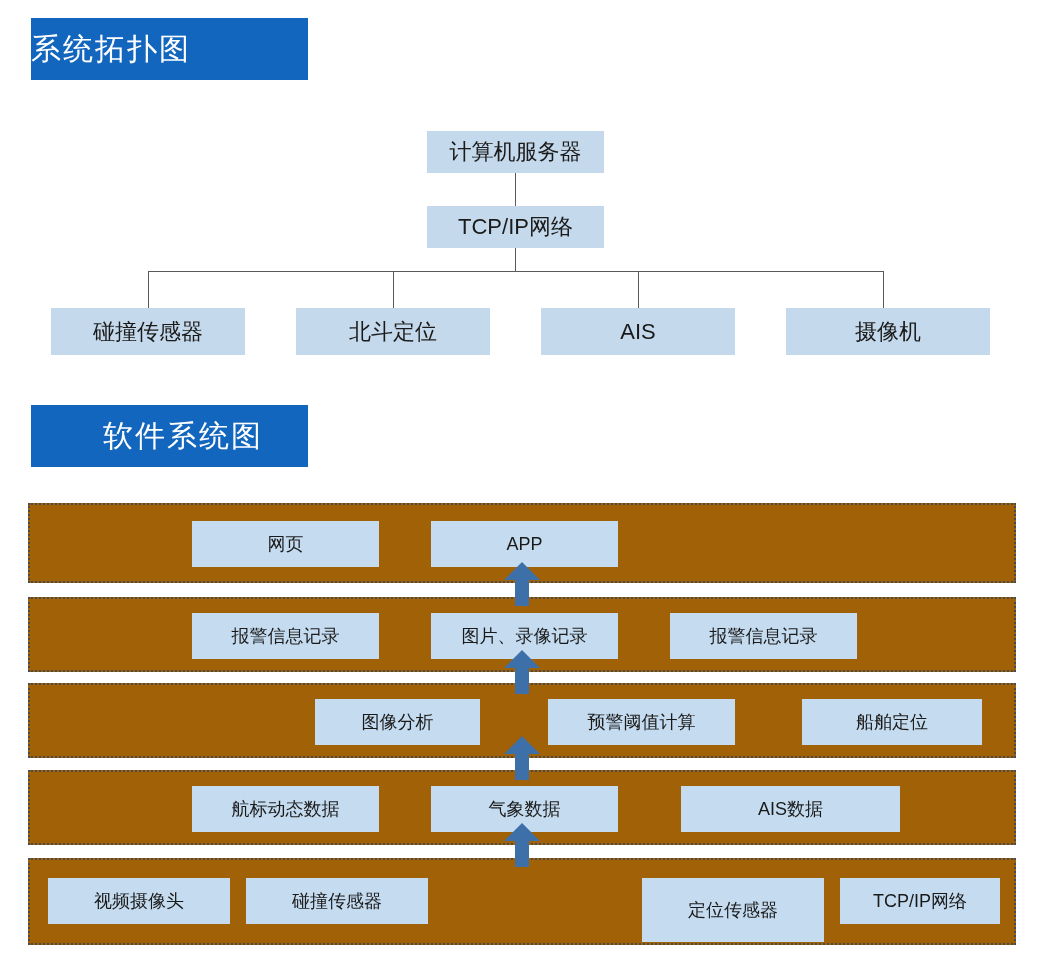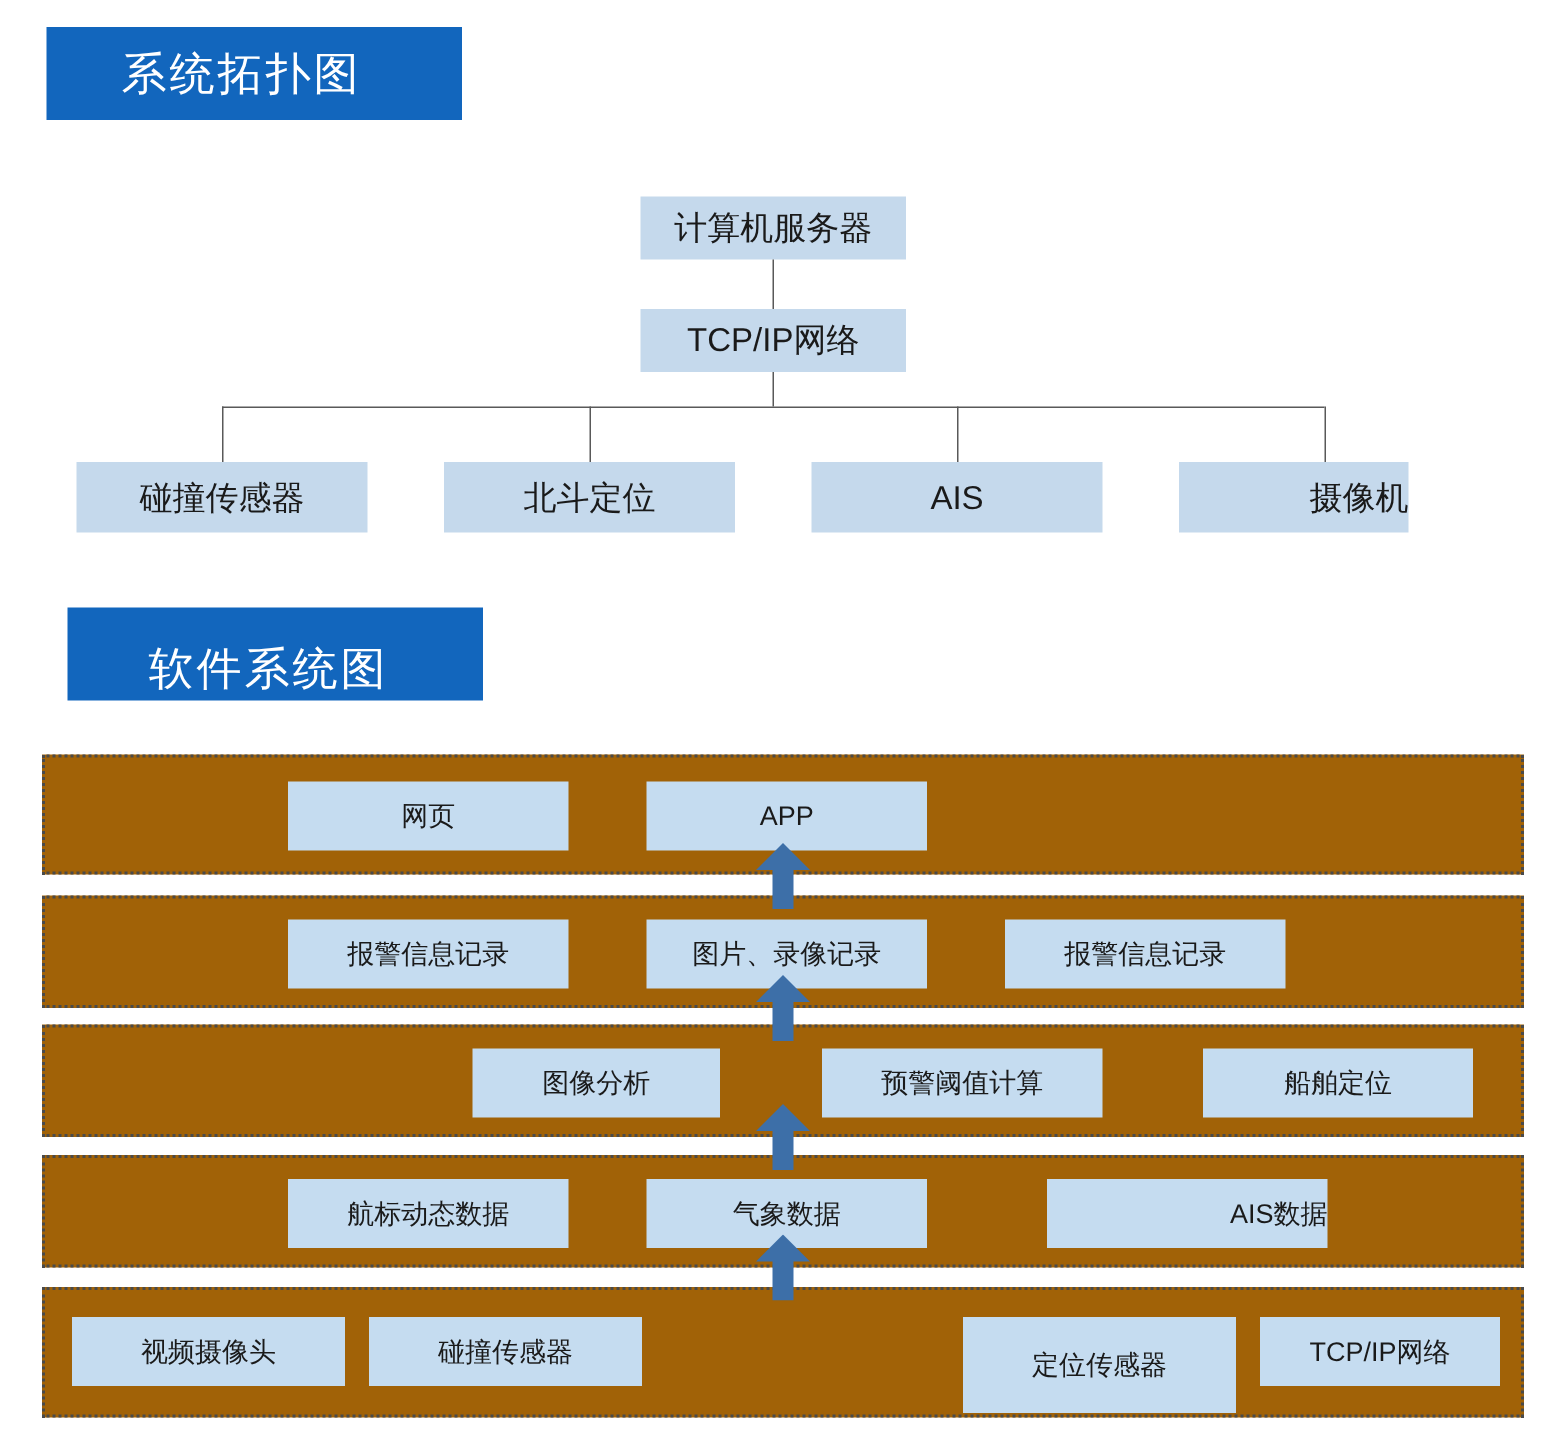--- a/index.html
+++ b/index.html
@@ -28,29 +28,27 @@
     font-size: 30px;
     letter-spacing: 2px;
     font-weight: 400;
     white-space: nowrap;
   }
   #banner-topology {
     left: 31px;
     top: 18px;
     width: 277px;
     height: 62px;
-    padding-left: 50px;
   }
   #banner-software {
-    left: 45px;
+    left: 31px;
     top: 405px;
     width: 277px;
     height: 62px;
-    padding-left: 54px;
-    align-items: flex-end;
+    padding-left: 72px;
   }
 
   
   #topology {
     position: absolute;
     left: 0;
     top: 100px;
     width: 1044px;
     height: 280px;
   }
@@ -142,21 +140,21 @@
 
   <div class="node" style="left:51px; top:208px; width:194px; height:47px;">
     <span>碰撞传感器</span>
   </div>
   <div class="node" style="left:296px; top:208px; width:194px; height:47px;">
     <span>北斗定位</span>
   </div>
   <div class="node" style="left:541px; top:208px; width:194px; height:47px;">
     <span>AIS</span>
   </div>
-  <div class="node" style="left:786px; top:208px; width:153px; height:47px;justify-content:flex-end;">
+  <div class="node" style="left:786px; top:208px; width:204px; height:47px;">
     <span>摄像机</span>
   </div>
 </div>
 
 <div class="banner" id="banner-software">
   <span class="banner-text">软件系统图</span>
 </div>
 
 <div id="software">
 
@@ -218,21 +216,21 @@
   </div>
 
   <div class="layer" style="top:280px; height:75px;">
     <div class="layer-inner">
       <div class="sw-box" style="left:162px; top:14px; width:187px; height:46px;">
         <span>航标动态数据</span>
       </div>
       <div class="sw-box" style="left:401px; top:14px; width:187px; height:46px;align-items:center;">
         <span>气象数据</span>
       </div>
-      <div class="sw-box" style="left:668px; top:14px; width:187px; height:46px;justify-content:flex-end;">
+      <div class="sw-box" style="left:651px; top:14px; width:219px; height:46px;">
         <span>AIS数据</span>
       </div>
     </div>
   </div>
 
   <div class="up-arrow" style="left:504px; top:333px;">
     <svg width="36" height="44" viewBox="0 0 36 44">
       <polygon points="18,0 36,18 25,18 25,44 11,44 11,18 0,18" fill="#3d6fa8"></polygon>
     </svg>
   </div>

